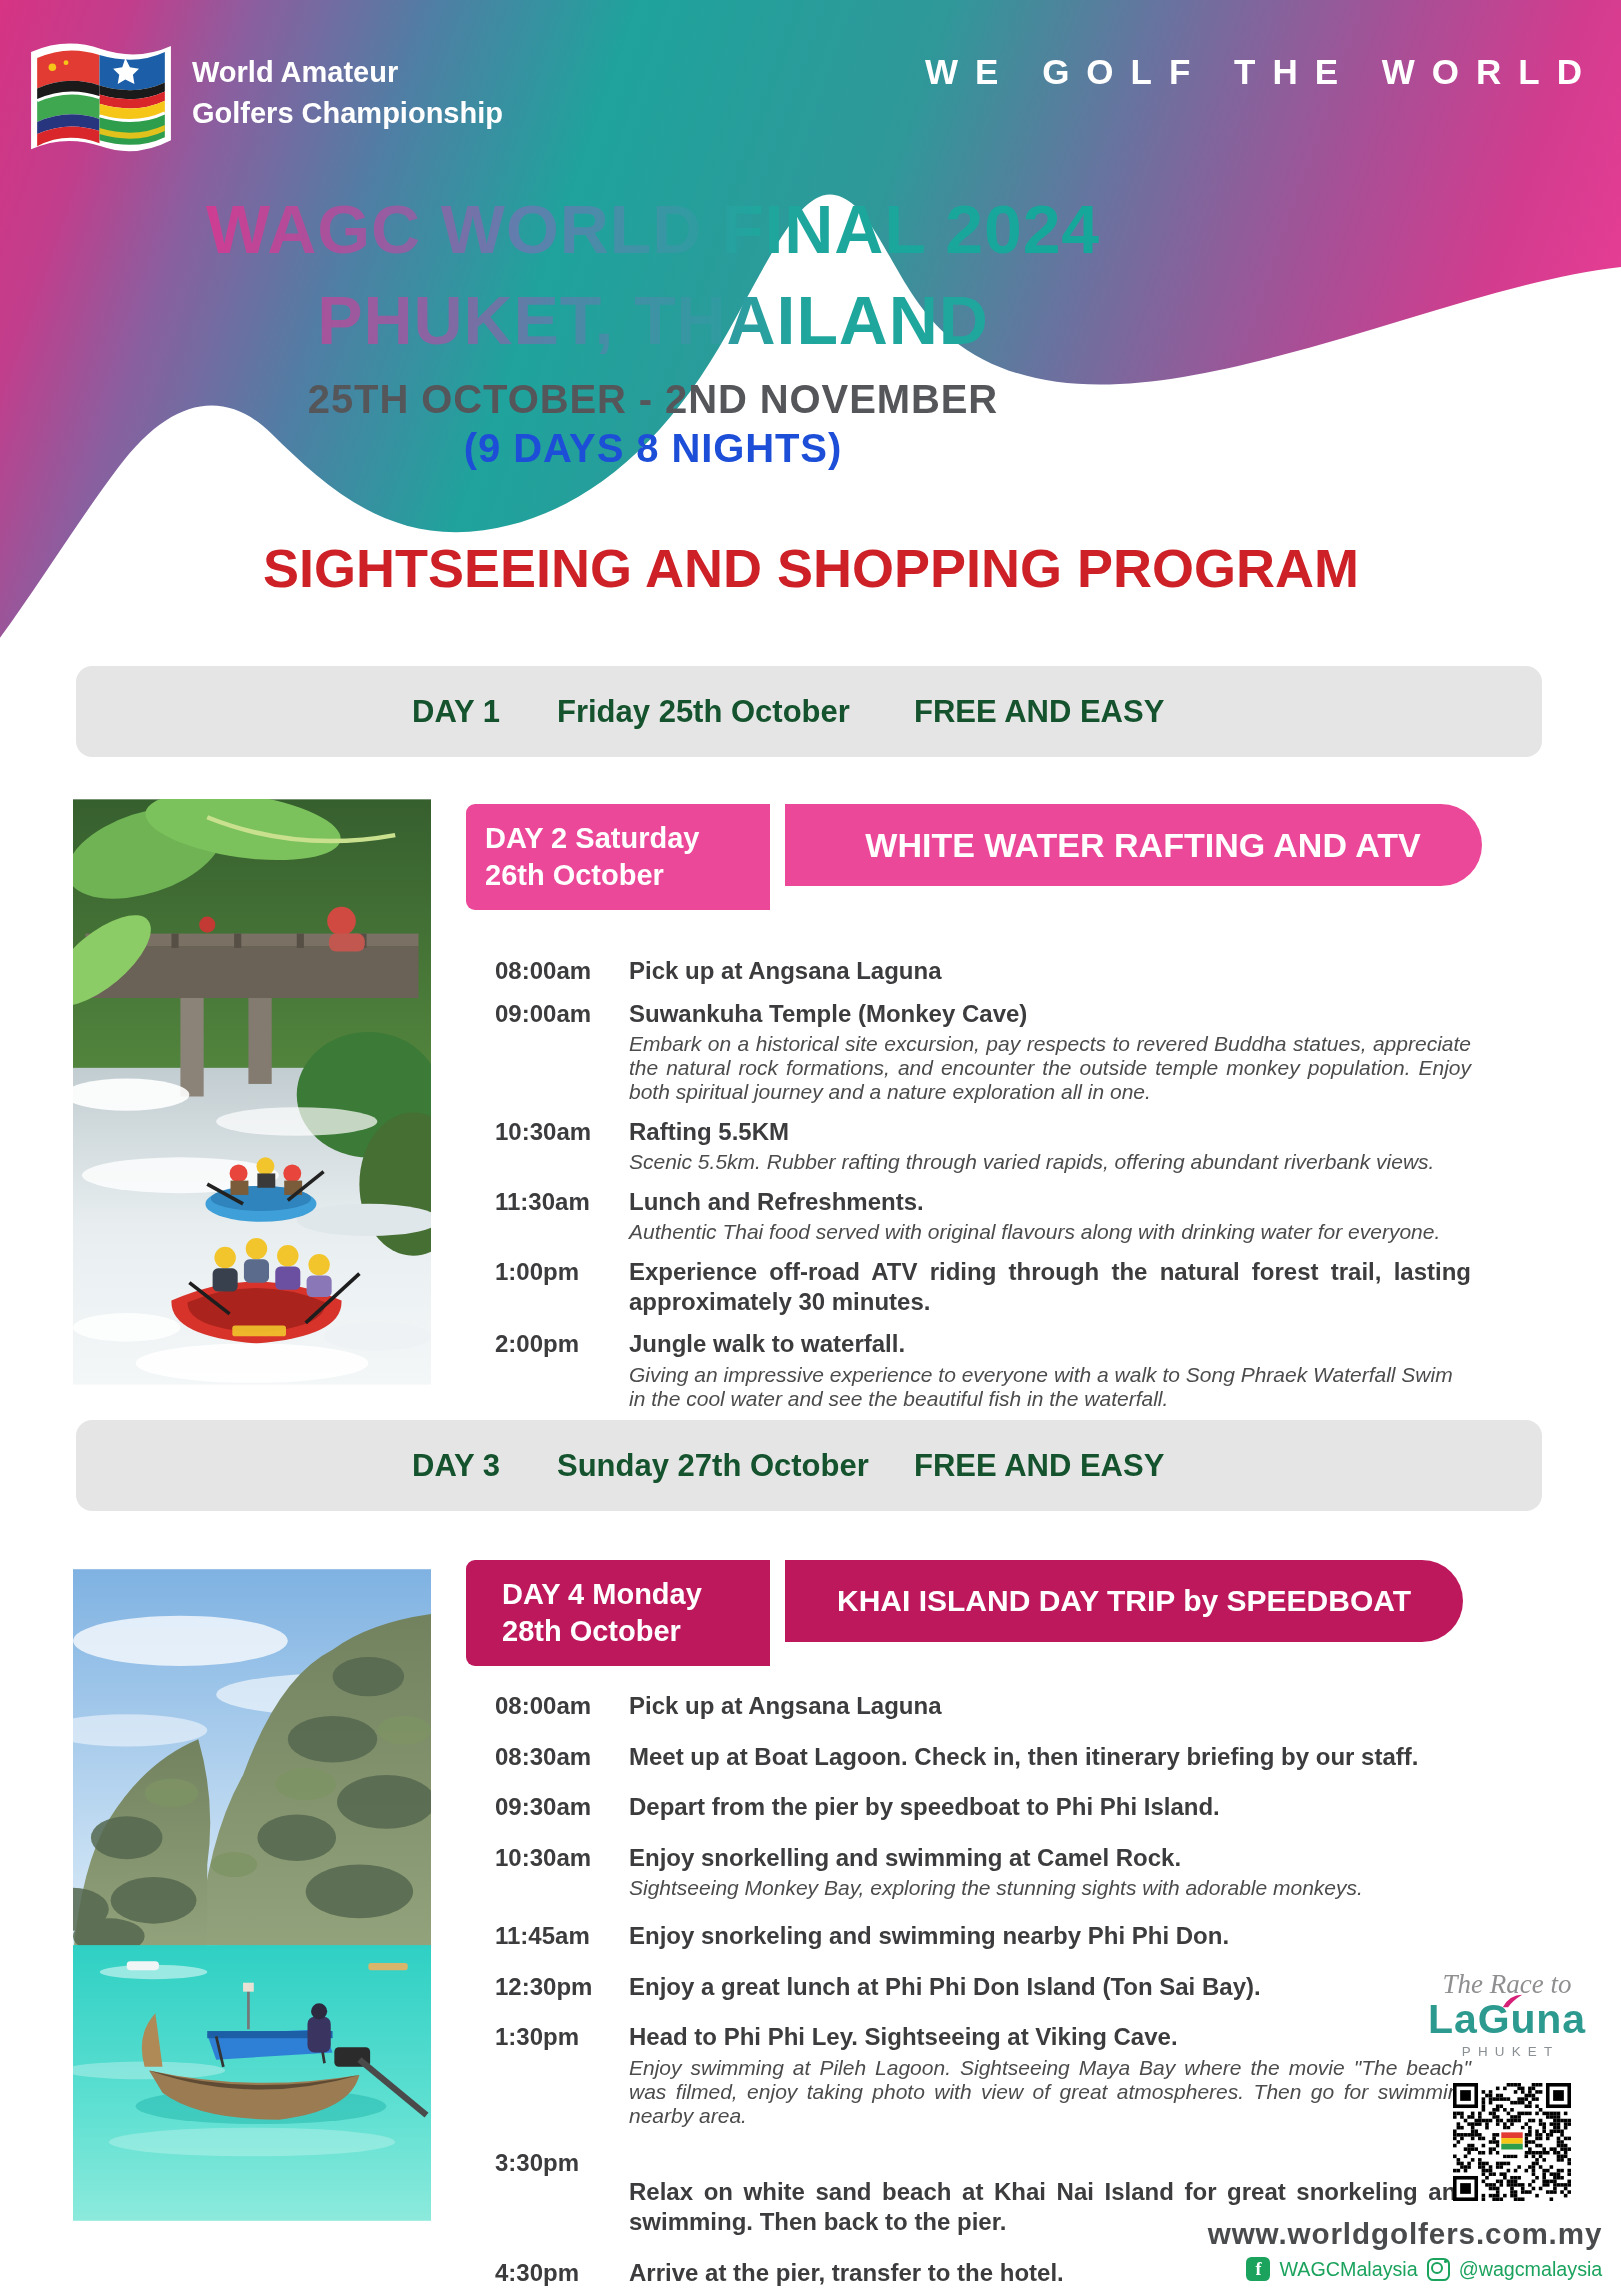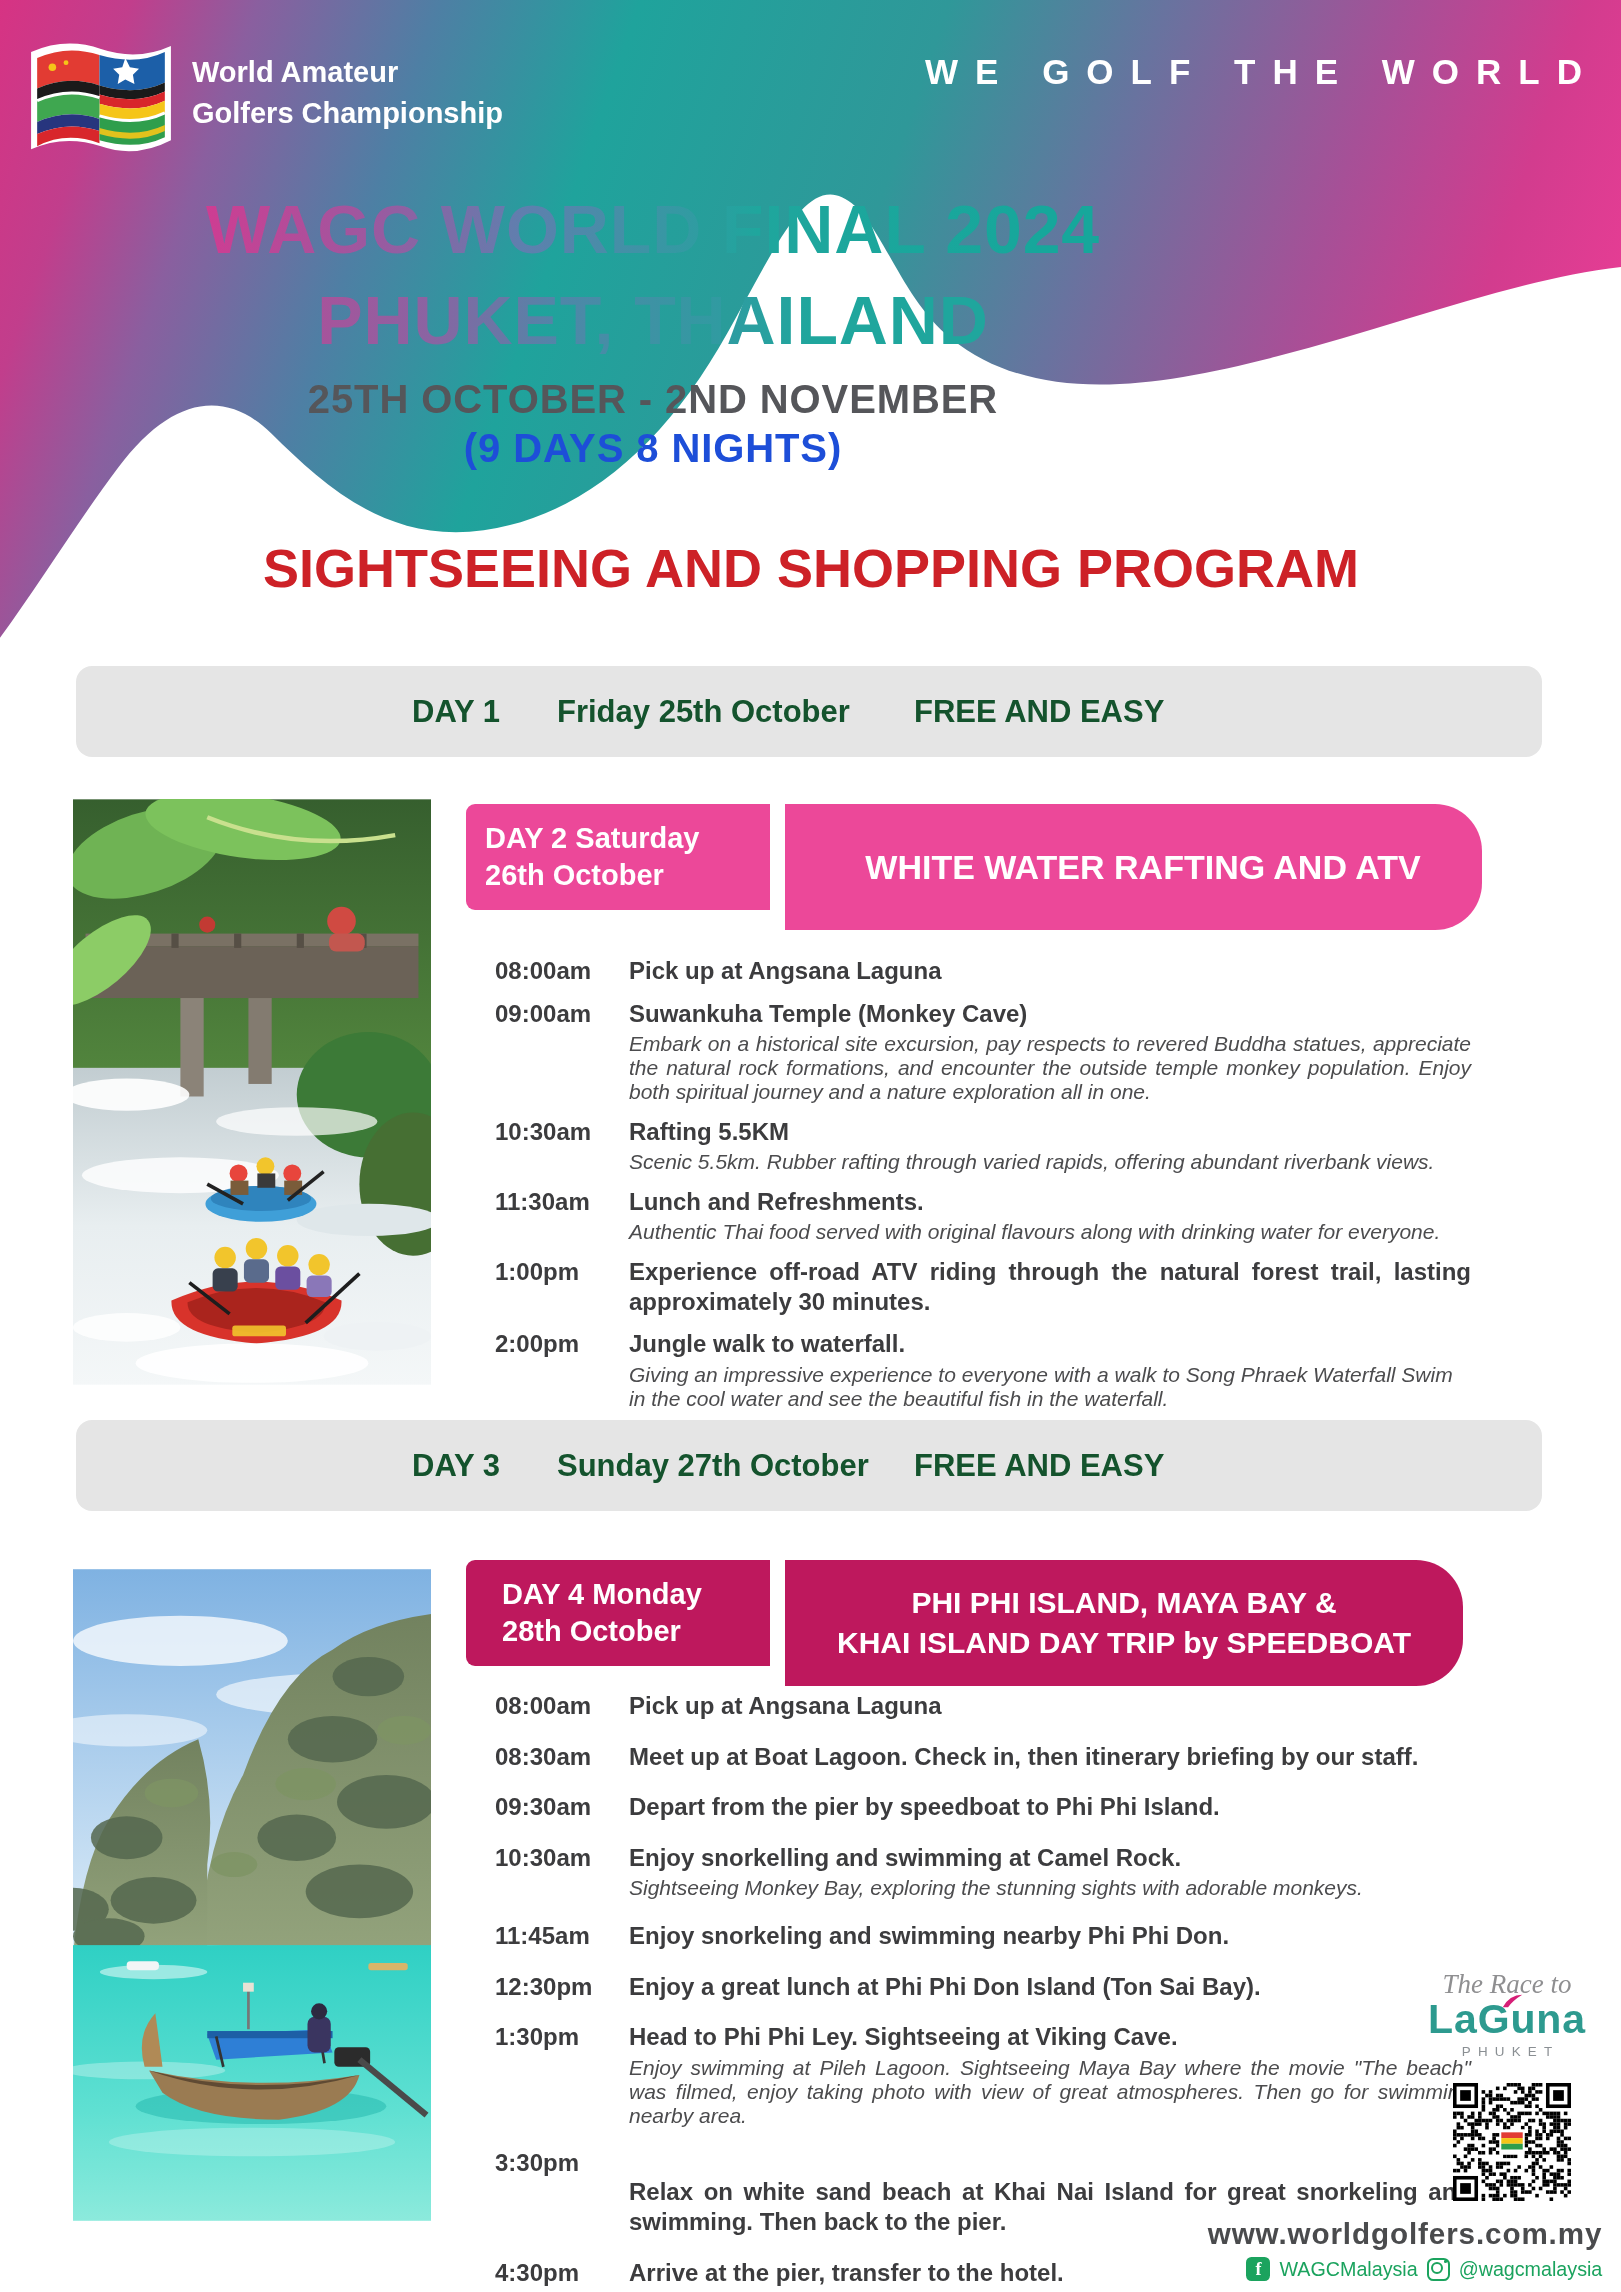--- a/index.html
+++ b/index.html
@@ -22,21 +22,21 @@
   .program-title{position:absolute;top:537px;left:0;width:1622px;text-align:center;
       font-weight:bold;font-size:54px;color:#cd2127;letter-spacing:0px;}
   
   .day-bar{position:absolute;left:76px;width:1466px;height:91px;background:#e5e5e5;border-radius:16px;}
   .day-bar span{position:absolute;top:50%;transform:translateY(-50%);font-weight:bold;font-size:31px;color:#14532d;white-space:nowrap;}
   .bar-day{left:336px;} .bar-date{left:481px;} .bar-status{left:838px;}
   
   .label-box{position:absolute;left:466px;width:304px;height:106px;border-radius:9px 0 0 9px;
       display:flex;flex-direction:column;justify-content:center;padding-left:36px;box-sizing:border-box;}
   .label-box div{color:#fff;font-weight:bold;font-size:29px;line-height:37px;}
-  .main-box{position:absolute;left:785px;width:678px;height:126px;border-radius:0 47px 47px 0;
+  .main-box{position:absolute;left:785px;width:678px;height:82px;border-radius:0 47px 47px 0;
       display:flex;flex-direction:column;justify-content:center;align-items:center;text-align:center;}
   .main-box div{color:#fff;font-weight:bold;}
   .teal{background:#ec4899;padding-left:19px;} .pink{background:#be185d;}
   .one-line{font-size:34px;} .two-line{font-size:30px;line-height:40px;}
   
   .sched{position:absolute;left:495px;width:976px;}
   .sched-row{display:flex;margin-bottom:12.5px;}
   .sched4 .sched-row{margin-bottom:20.6px;}
   .sched-time{flex:0 0 134px;font-weight:bold;font-size:24px;line-height:30px;color:#3c3c3e;}
   .sched-desc{flex:1;}
@@ -316,21 +316,20 @@
       <line x1="196" y1="470" x2="196" y2="514" stroke="#777" stroke-width="3"></line>
       <rect x="190" y="462" width="12" height="10" fill="#e8e2d4"></rect>
     </svg>
   </div>
 
   <div class="label-box pink" style="top:1560px;">
     <div>DAY 4 Monday</div>
     <div>28th October</div>
   </div>
   <div class="main-box pink" style="top:1560px;">
-    <div class="two-line">PHI PHI ISLAND, MAYA BAY &amp;</div>
     <div class="two-line">KHAI ISLAND DAY TRIP by SPEEDBOAT</div>
   </div>
 
   <div class="sched sched4" id="sched-day4" style="top:1691px;width:976px;">
       <div class="sched-row">
         <div class="sched-time">08:00am</div>
         <div class="sched-desc">
           <div class="sched-bold">Pick up at Angsana Laguna</div>
         </div>
       </div>

